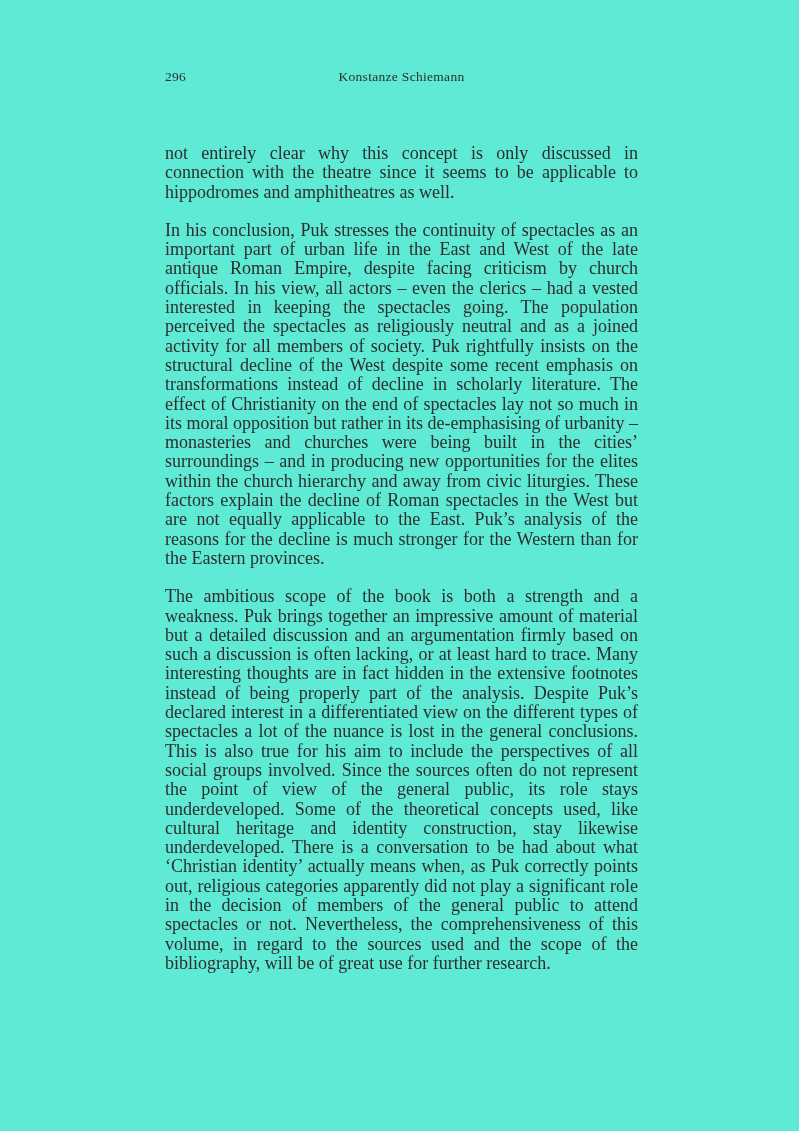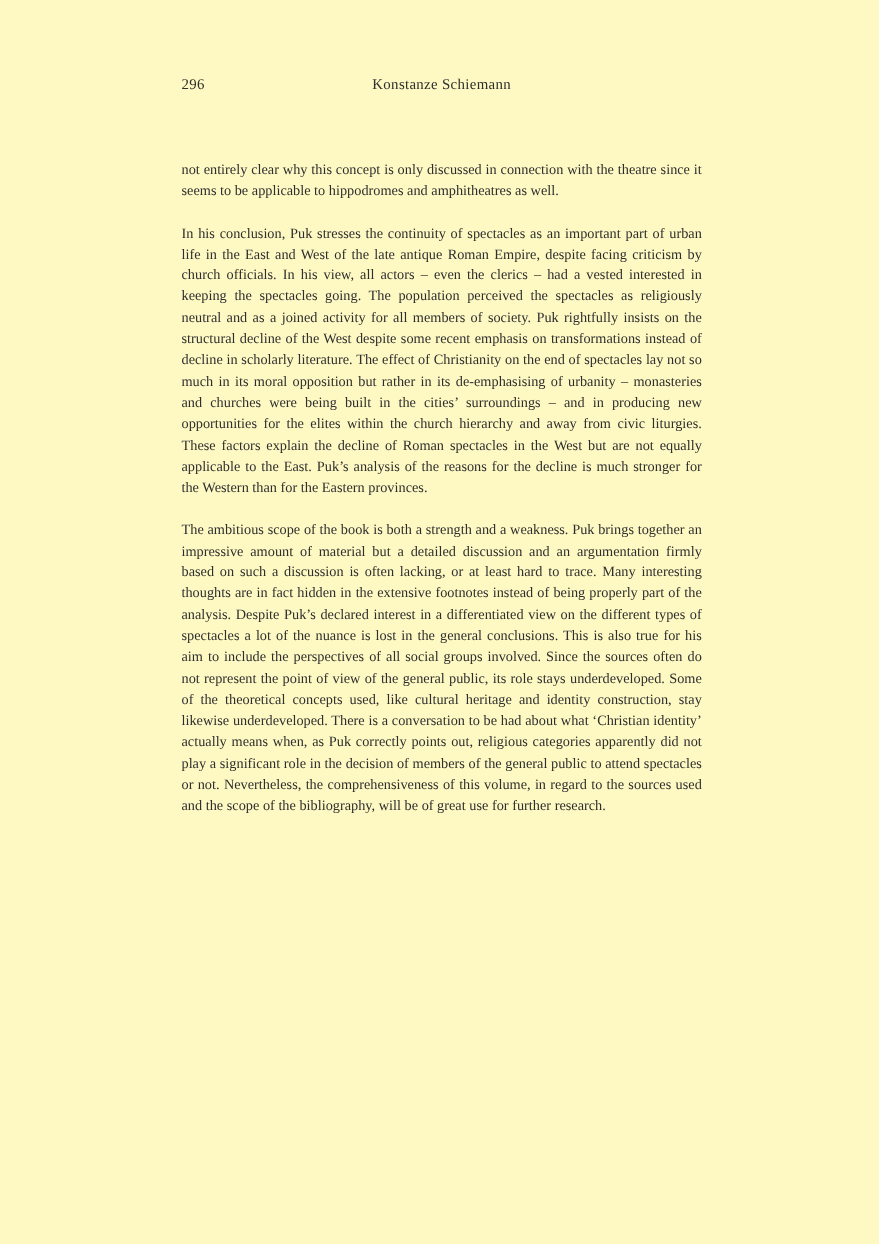--- a/index.html
+++ b/index.html
@@ -4,21 +4,21 @@
 <style>
   html, body {
     margin: 0;
     padding: 0;
     background: #ffffff;
   }
   .page {
     position: relative;
     width: 799px;
     height: 1131px;
-    background: #fef9c3;
+    background: #5eead4;
     font-family: "Liberation Serif", serif;
     color: #2e2e2e;
     overflow: hidden;
   }
   .running-header {
     position: absolute;
     top: 69px;
     left: 165px;
     width: 473px;
     height: 18px;
@@ -35,21 +35,21 @@
     left: 0;
     right: 0;
     top: 0;
     text-align: center;
   }
   .body-text {
     position: absolute;
     top: 144px;
     left: 165px;
     width: 473px;
-    font-size: 13px;
+    font-size: 18px;
     line-height: 19.3px;
     text-align: justify;
     text-justify: inter-word;
   }
   .body-text p {
     margin: 0;
     padding: 0;
   }
   .body-text p + p {
     margin-top: 19px;

